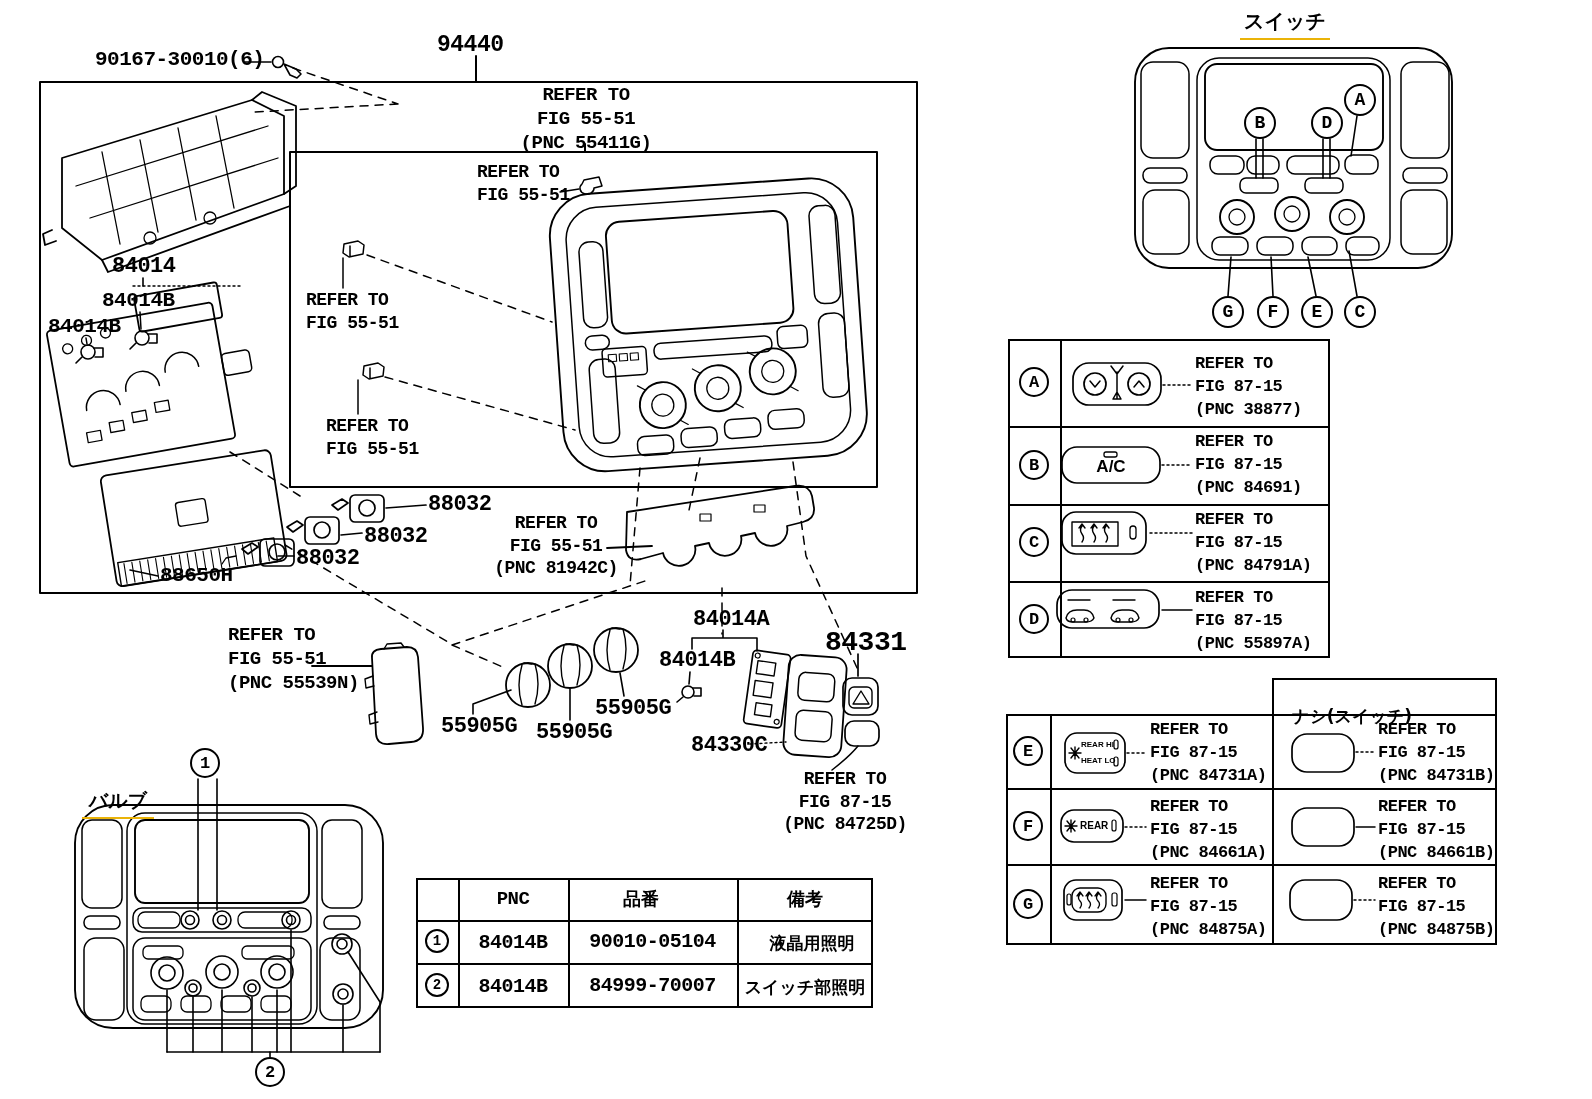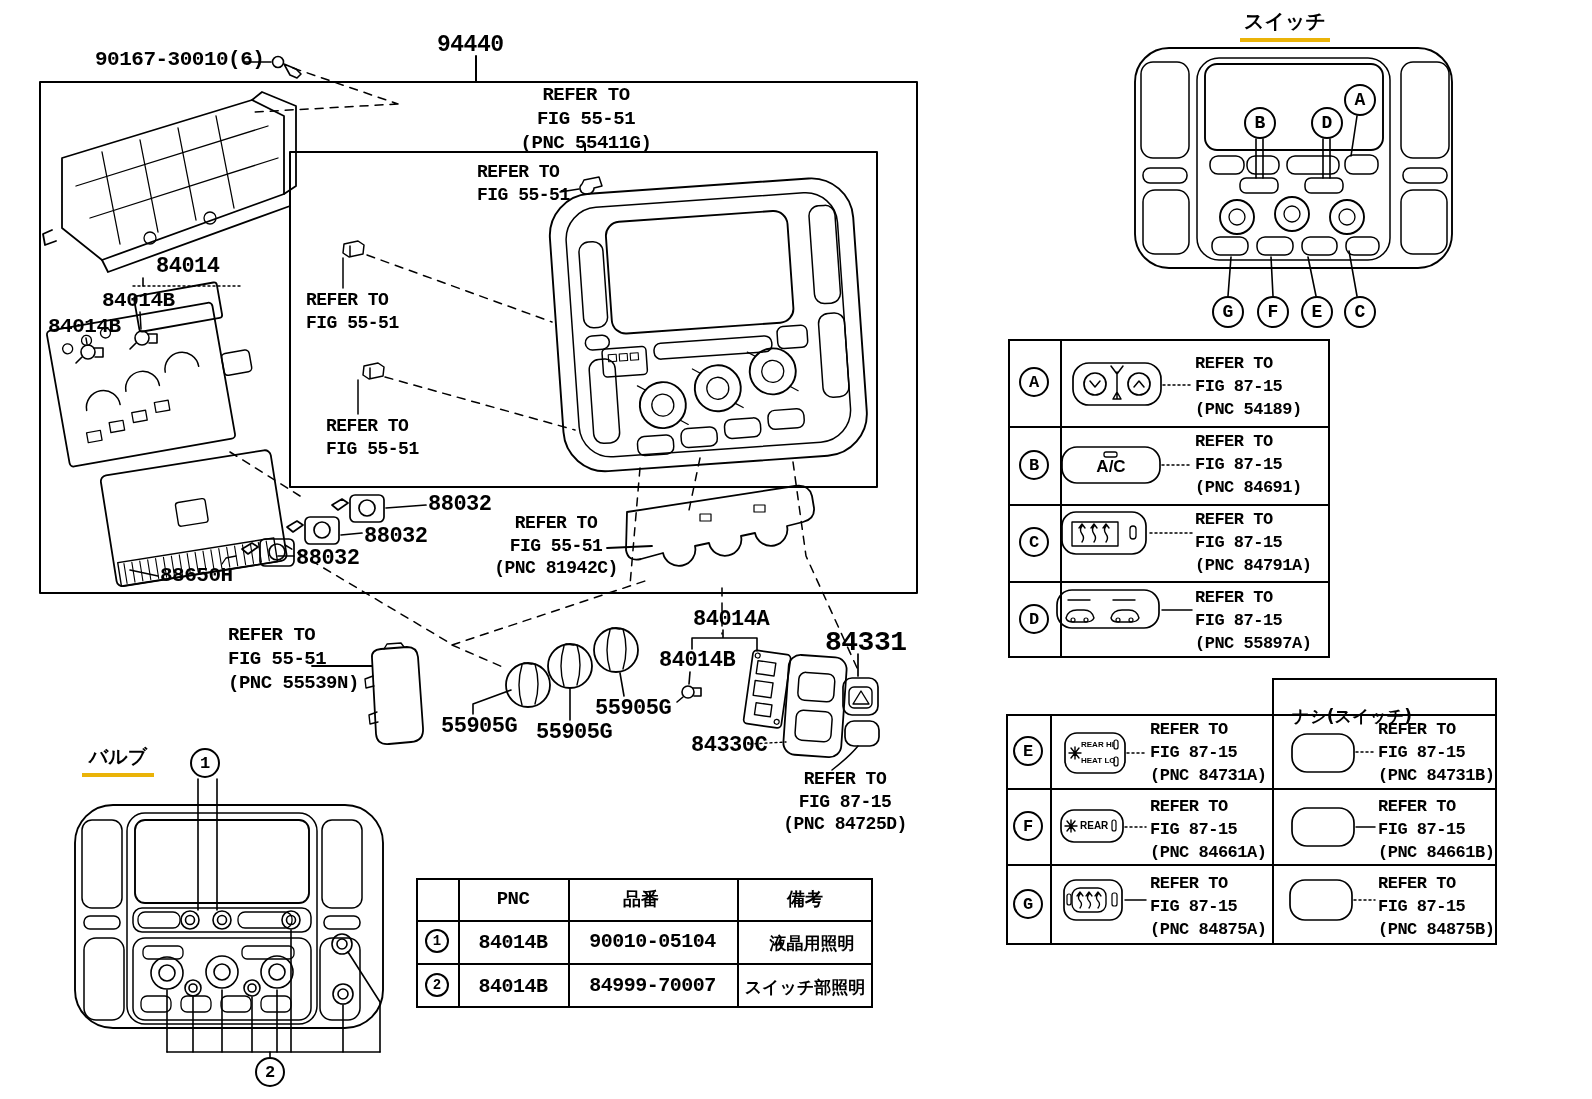--- a/index.html
+++ b/index.html
@@ -11,21 +11,21 @@
   .blk{position:absolute;font-weight:bold;line-height:1.25;z-index:3;letter-spacing:-0.5px;}
   .ctr{text-align:center;}
   .co{position:absolute;border:2px solid #000;border-radius:50%;display:flex;align-items:center;
       justify-content:center;font-weight:bold;background:#fff;z-index:4;box-sizing:border-box;}
   .co32{width:32px;height:32px;font-size:18px;}
   .co30{width:30px;height:30px;font-size:17px;}
   .co24{width:24px;height:24px;font-size:14px;}
   .box{position:absolute;border:2px solid #000;box-sizing:border-box;z-index:2;background:transparent;}
   .hdiv{position:absolute;border-top:2px solid #000;z-index:2;}
   .vdiv{position:absolute;border-left:2px solid #000;z-index:2;}
-  .under{border-bottom:4px solid #eab308;padding-bottom:3px;}
+  .under{border-bottom:2px solid #eab308;padding-bottom:3px;}
   .icon-txt{position:absolute;font-weight:bold;z-index:3;white-space:nowrap;
             font-family:"Liberation Sans","DejaVu Sans",sans-serif;}
 </style>
 </head>
 <body>
 
 <div id="stage">
 
   <svg class="art" width="1592" height="1099" viewBox="0 0 1592 1099" stroke="#000" fill="none" stroke-width="2" stroke-linecap="round" stroke-linejoin="round">
 
@@ -432,21 +432,21 @@
     <div>REFER TO</div>
     <div>FIG 55-51</div>
     <div>(PNC 55539N)</div>
   </div>
   <div class="blk ctr" style="left:770px;top:768px;width:150px;font-size:18px;">
     <div>REFER TO</div>
     <div>FIG 87-15</div>
     <div>(PNC 84725D)</div>
   </div>
 
-  <div class="lbl" style="left:112px;top:254px;font-size:22px;margin-left:44px;">84014</div>
+  <div class="lbl" style="left:112px;top:254px;font-size:22px;">84014</div>
   <div class="lbl" style="left:102px;top:289px;font-size:21px;">84014B</div>
   <div class="lbl" style="left:48px;top:315px;font-size:21px;">84014B</div>
   <div class="lbl" style="left:160px;top:564px;font-size:21px;">88650H</div>
   <div class="lbl" style="left:428px;top:492px;font-size:22px;">88032</div>
   <div class="lbl" style="left:364px;top:524px;font-size:22px;">88032</div>
   <div class="lbl" style="left:296px;top:546px;font-size:22px;">88032</div>
   <div class="lbl" style="left:441px;top:714px;font-size:22px;">55905G</div>
   <div class="lbl" style="left:536px;top:720px;font-size:22px;">55905G</div>
   <div class="lbl" style="left:595px;top:696px;font-size:22px;">55905G</div>
   <div class="lbl" style="left:693px;top:607px;font-size:22px;">84014A</div>
@@ -465,21 +465,21 @@
 
   <div class="co co30" style="left:1019px;top:367px;">A</div>
   <div class="co co30" style="left:1019px;top:450px;">B</div>
   <div class="co co30" style="left:1019px;top:527px;">C</div>
   <div class="co co30" style="left:1019px;top:604px;">D</div>
   <span class="icon-txt" style="left:1062px;top:457px;width:98px;text-align:center;font-size:17px;">A/C</span>
 
   <div class="blk" style="left:1195px;top:352px;font-size:17px;line-height:23px;">
     <div>REFER TO</div>
     <div>FIG 87-15</div>
-    <div>(PNC 54189)</div>
+    <div>(PNC 38877)</div>
   </div>
   <div class="blk" style="left:1195px;top:430px;font-size:17px;line-height:23px;">
     <div>REFER TO</div>
     <div>FIG 87-15</div>
     <div>(PNC 84691)</div>
   </div>
   <div class="blk" style="left:1195px;top:508px;font-size:17px;line-height:23px;">
     <div>REFER TO</div>
     <div>FIG 87-15</div>
     <div>(PNC 84791A)</div>
@@ -522,21 +522,21 @@
     <div>REFER TO</div>
     <div>FIG 87-15</div>
     <div>(PNC 84875A)</div>
   </div>
   <div class="blk" style="left:1378px;top:872px;font-size:17px;line-height:23px;">
     <div>REFER TO</div>
     <div>FIG 87-15</div>
     <div>(PNC 84875B)</div>
   </div>
 
-  <div class="lbl jp under ctr" style="left:82px;top:744px;width:72px;font-size:19px;">バルブ</div>
+  <div class="lbl jp under ctr" style="left:82px;top:788px;width:72px;font-size:19px;">バルブ</div>
   <div class="co co30" style="left:190px;top:748px;">1</div>
   <div class="co co30" style="left:255px;top:1057px;">2</div>
 
   <div class="lbl" style="left:458px;top:888px;width:110px;text-align:center;font-size:19px;font-weight:bold;">PNC</div>
   <div class="lbl jp" style="left:568px;top:887px;width:146px;text-align:center;font-size:18px;">品番</div>
   <div class="lbl jp" style="left:737px;top:887px;width:136px;text-align:center;font-size:18px;">備考</div>
   <div class="co co24" style="left:425px;top:929px;">1</div>
   <div class="co co24" style="left:425px;top:973px;">2</div>
   <div class="lbl" style="left:458px;top:931px;width:110px;text-align:center;font-size:20px;">84014B</div>
   <div class="lbl" style="left:458px;top:975px;width:110px;text-align:center;font-size:20px;">84014B</div>

